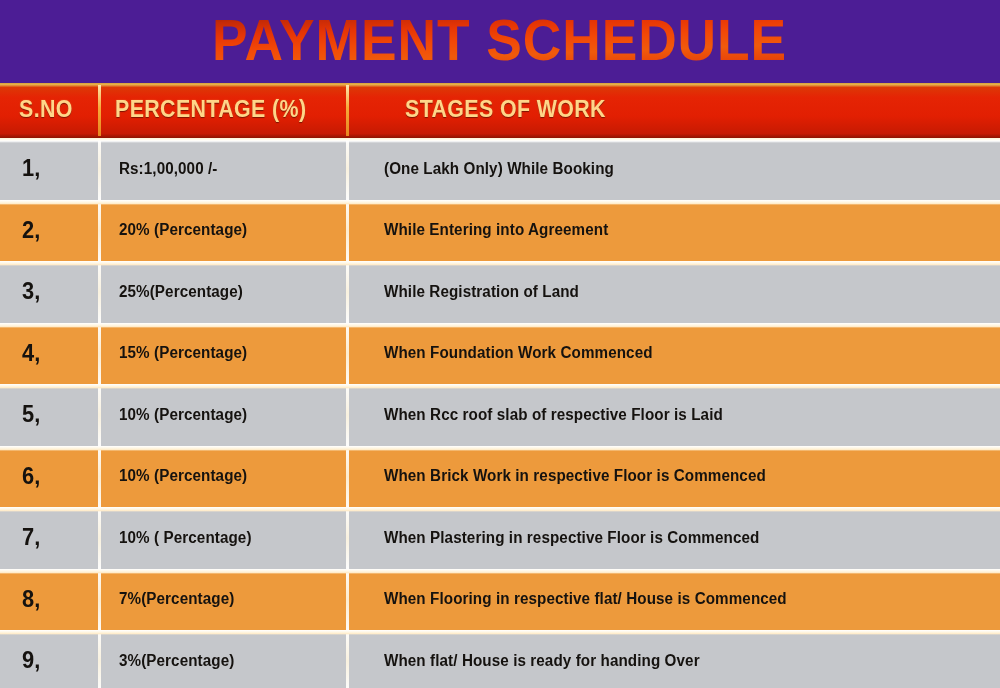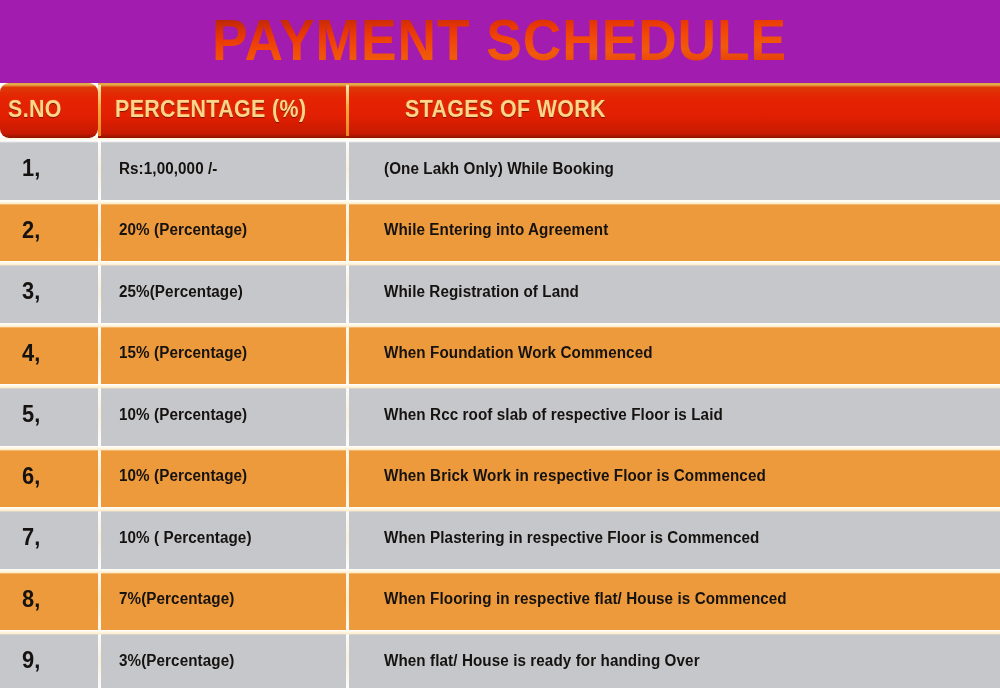--- a/index.html
+++ b/index.html
@@ -12,21 +12,21 @@
     width: 1000px;
     height: 688px;
     overflow: hidden;
     font-family: "Liberation Sans", sans-serif;
     position: relative;
   }
 
   
   #title-bar {
     height: 83px;
-    background: #a21caf;
+    background: #4c1d95;
     display: flex;
     align-items: center;
     justify-content: center;
     overflow: hidden;
   }
   #page-title {
     font-family: "Liberation Sans", sans-serif;
     font-weight: bold;
     font-size: 58px;
     line-height: 58px;
@@ -85,21 +85,21 @@
     position: relative;
     white-space: nowrap;
     overflow: hidden;
     text-shadow: 0 1px 1px rgba(90,10,0,.75), 0 0 2px rgba(255,190,90,.35);
   }
   thead th .hcell {
     display: block;
     transform: scaleX(0.93);
     transform-origin: left center;
   }
-  th.h-sno   { padding-left: 8px; border-radius: 9px; }
+  th.h-sno   { padding-left: 19px; }
   th.h-pct   { padding-left: 17px; margin-left: 45px; }
   th.h-stage { padding-left: 59px; }
 
   
   th.h-pct::before,
   th.h-stage::before {
     content: "";
     position: absolute;
     left: 0; top: 2px; bottom: 2px;
     width: 3px;

